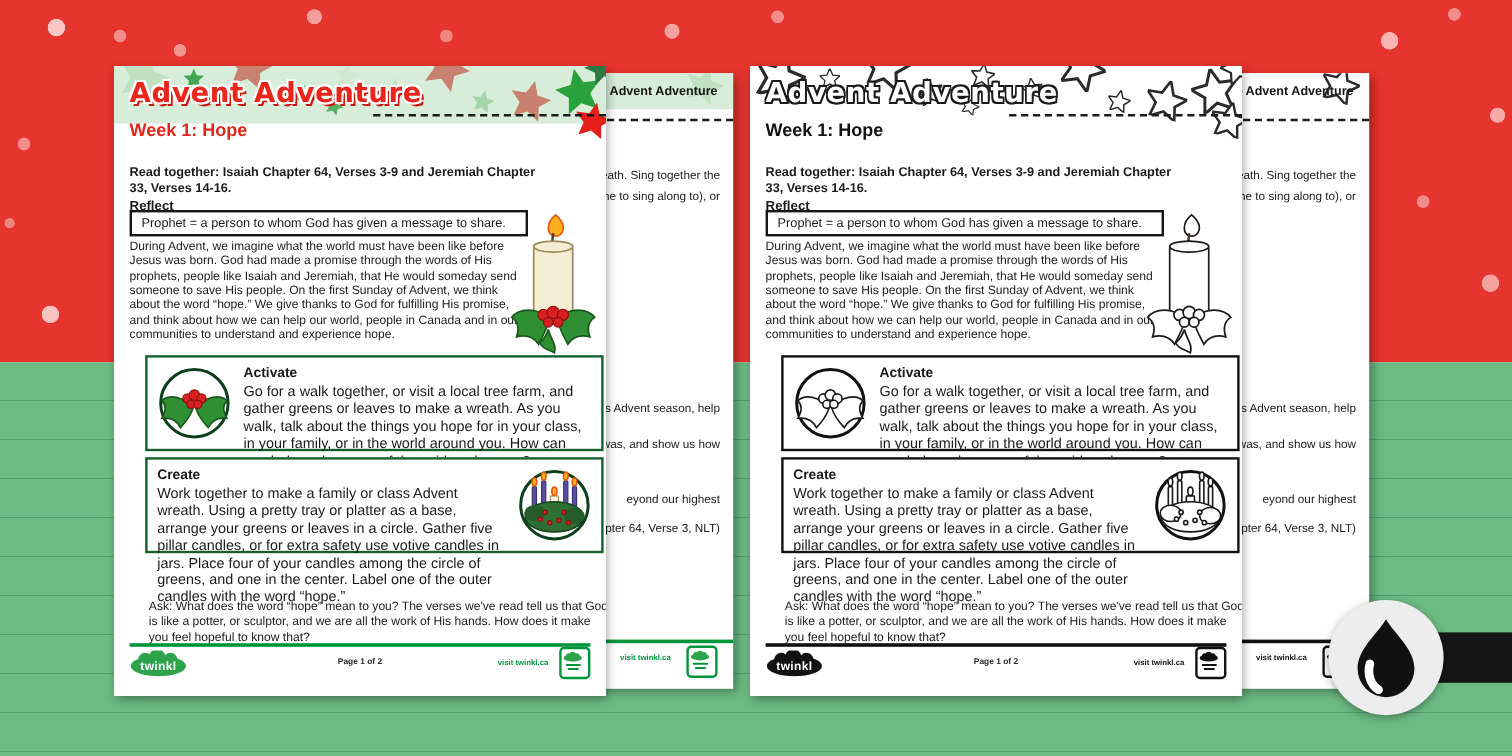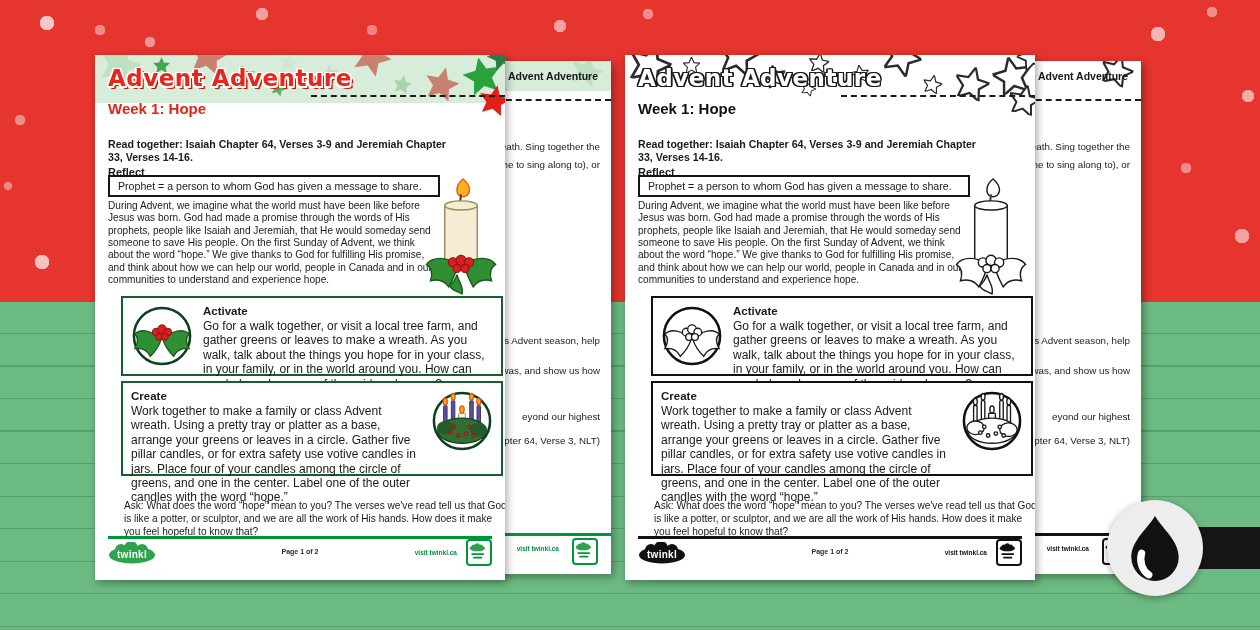--- a/index.html
+++ b/index.html
@@ -70,21 +70,21 @@
         line-height:1.25;color:var(--ink);}
   .prophet{position:absolute;left:13px;top:120px;width:312px;border:2px solid #151515;
            padding:3px 8px;font-size:10.6px;color:var(--ink);background:#fff;}
   .intro{position:absolute;left:13px;top:145px;width:326px;margin:0;font-size:10.1px;
          line-height:1.22;color:var(--ink);}
   .candle{position:absolute;right:5px;top:122px;width:78px;height:120px;}
 
   .box{position:absolute;left:26px;width:382px;border:2.4px solid var(--box-border);
        background:#fff;display:flex;align-items:flex-start;padding:7px 8px;box-sizing:border-box;gap:10px;}
   .box.activate{top:241px;height:80px;}
-  .box.create{top:326px;height:95px;}
+  .box.create{top:326px;height:80px;}
   .circle-icon{width:62px;height:62px;flex:none;}
   .box-text{flex:1;min-width:0;}
   .box-heading{font-weight:bold;font-size:11.5px;color:var(--ink);margin-bottom:2px;}
   .box-body{font-size:12px;line-height:1.2;color:var(--ink);}
   .ask{position:absolute;left:13px;top:428px;width:384px;margin:16px;font-size:10.1px;
        line-height:1.3;color:var(--ink);}
 
   .footer-line{position:absolute;left:13px;right:13px;top:481px;height:2.6px;background:var(--line);}
   .logo{position:absolute;left:13px;top:487px;width:48px;height:22px;}
   .logo-blob *{fill:var(--logo-bg);}

